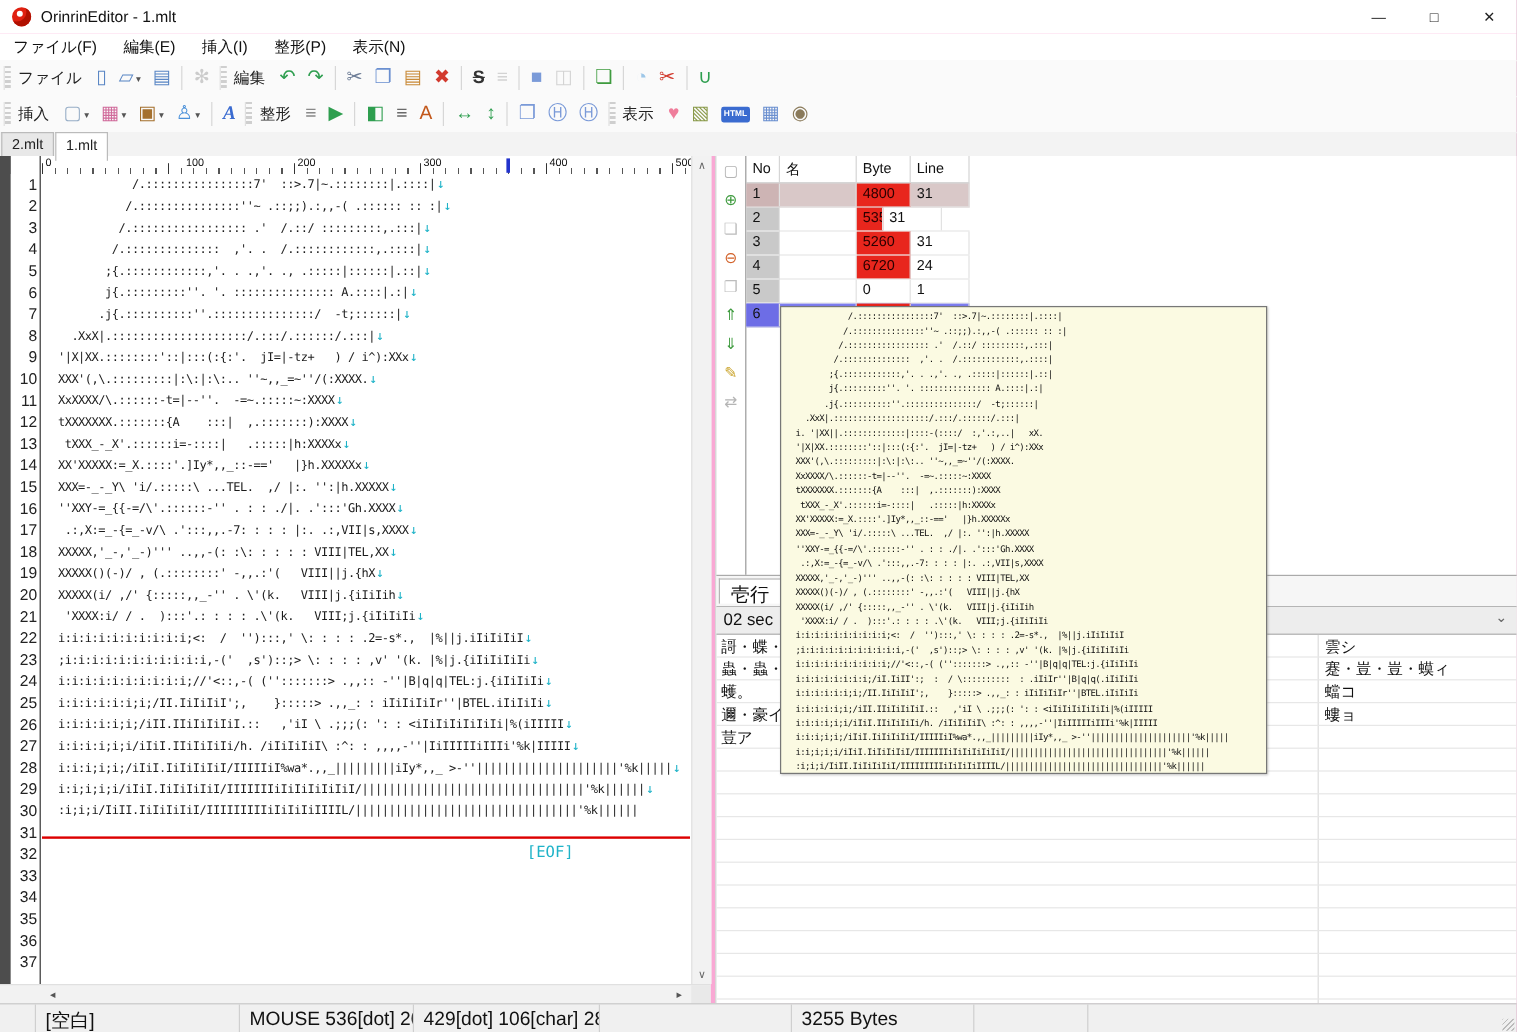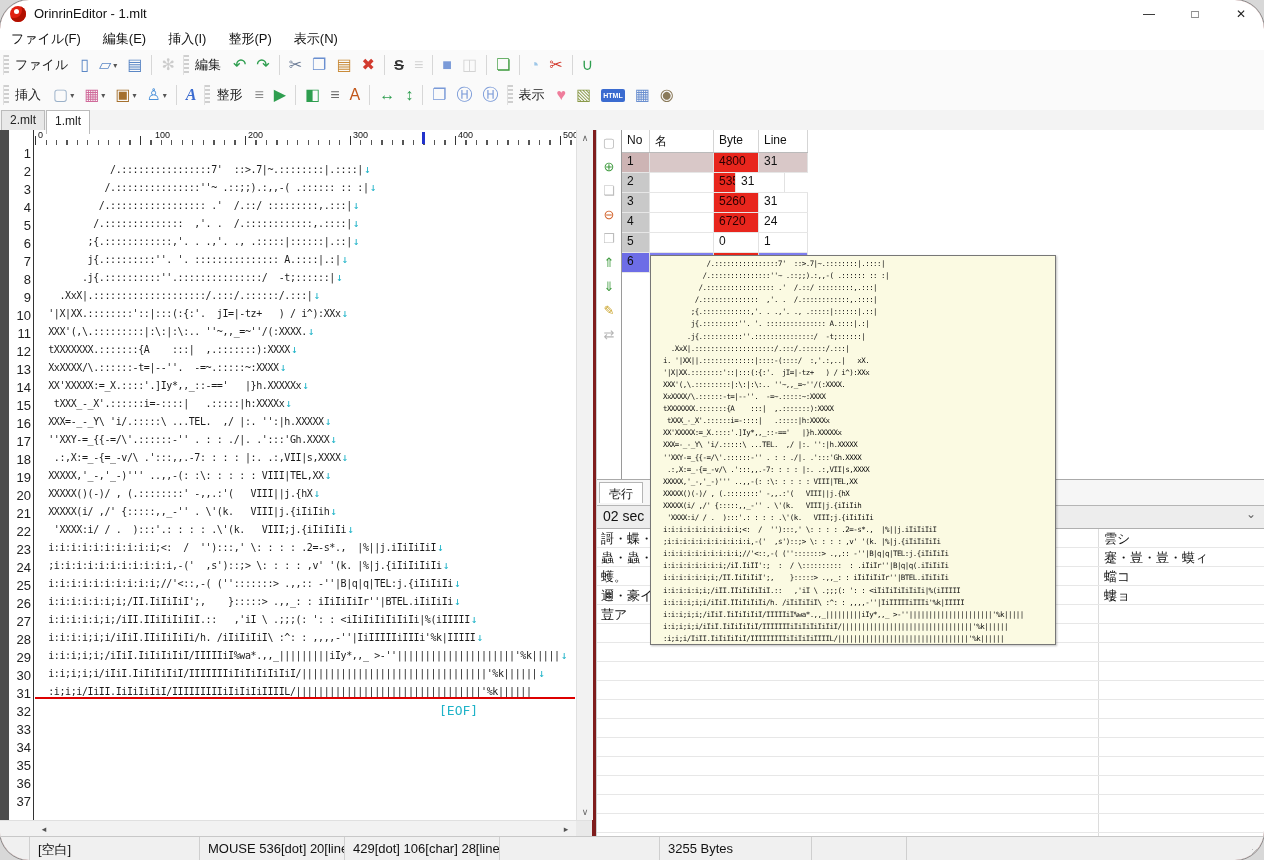--- a/index.html
+++ b/index.html
@@ -1,17 +1,17 @@
 <!DOCTYPE html>
 <html style="--byte-alert-bg: #e8261d; --selected-row-bg: #7e7ef0; --row-highlight-bg: #d9c8c8; --row-no-bg: #c9c9c9; --popup-bg: #fbfae2; --eol-cyan: #1fb3c8; --red-line: #dd0000;"><head>
 <meta charset="utf-8">
 <style>
   html,body{margin:0;padding:0;background:#d8d8d8;font-family:"Liberation Sans",sans-serif;}
-  .window{position:relative;width:1264px;height:860px;background:#7f1d1d;overflow:hidden;
-          outline:1px solid #8a8a8a;font-family:"Liberation Sans",sans-serif;border-radius:29px;}
+  .window{position:relative;width:1264px;height:860px;background:#f9a8d4;overflow:hidden;
+          outline:1px solid #8a8a8a;font-family:"Liberation Sans",sans-serif;}
   
   .titlebar{position:absolute;left:0;top:0;width:1264px;height:28px;background:#fff;}
   .app-icon{position:absolute;left:10px;top:6px;width:16px;height:16px;border-radius:50%;
             background:#e02010;box-shadow:inset -4px -4px 0 0 #b01000;}
   .app-icon:after{content:"";position:absolute;left:4px;top:3px;width:5px;height:5px;border-radius:50%;background:#fff;}
   .title-text{position:absolute;left:34px;top:6px;font-size:13px;color:#111;}
   .win-btn{position:absolute;top:0;width:46px;height:28px;text-align:center;line-height:28px;
            font-size:12px;color:#222;}
   .win-min{right:92px}.win-max{right:46px}.win-close{right:0}
   
@@ -47,21 +47,21 @@
   .gutter .ln{height:18px;line-height:18px;font-size:13px;color:#222;text-align:right;padding-right:2px;}
   .gutter-line{position:absolute;left:33px;top:0;width:1px;height:690px;background:#333;}
   .ruler{position:absolute;left:35px;top:0;width:541px;height:15px;background:#fff;border-bottom:1px solid #444;
     background-image:
       repeating-linear-gradient(90deg,#333 0 1px,transparent 1px 105px),
       repeating-linear-gradient(90deg,#555 0 1px,transparent 1px 10.5px);
     background-size:100% 9px,100% 5px;background-position:bottom left,bottom left;background-repeat:no-repeat;}
   .ruler-num{position:absolute;top:0;font-size:9px;color:#111;background:#fff;padding:0 1px;}
   .ruler-caret{position:absolute;left:387px;top:2px;width:3px;height:12px;background:#2233cc;}
   .canvas{position:absolute;left:35px;top:15px;width:541px;height:675px;overflow:hidden;background:#fff;}
-  .art{position:absolute;left:2px;top:16px;}
+  .art{position:absolute;left:2px;top:0;}
   .art-line{height:18px;line-height:18px;white-space:pre;
             font-family:"DejaVu Sans Mono",monospace;font-size:10px;color:#1b1b1b;letter-spacing:-0.4px;}
   .eol{color:var(--eol-cyan);font-size:11px;margin-left:1px;}
   .red-line{position:absolute;left:0px;top:552px;width:540px;height:2px;background:var(--red-line);}
   .eof-mark{position:absolute;left:404px;top:558px;color:var(--eol-cyan);
             font-family:"DejaVu Sans Mono",monospace;font-size:13px;}
   .vscroll{position:absolute;left:576px;top:0;width:16px;height:690px;background:#f2f2f2;border-left:1px solid #e0e0e0;}
   .vscroll .arr{position:absolute;left:0;width:16px;height:16px;text-align:center;font-size:9px;color:#666;line-height:16px;}
   .hscroll{position:absolute;left:0;top:690px;width:592px;height:16px;background:#f2f2f2;border-top:1px solid #e0e0e0;}
   .hscroll .arr{position:absolute;top:0;width:16px;height:16px;text-align:center;font-size:9px;color:#555;line-height:16px;}
@@ -78,38 +78,38 @@
   .g-cell{font-size:12px;color:#111;padding:1px 0 0 5px;box-sizing:border-box;border-right:1px solid #e2e2e2;white-space:nowrap;overflow:hidden;}
   .g-row.pink{background:var(--row-highlight-bg);}
   .g-row.selected{background:var(--selected-row-bg);}
   .g-row .no{background:var(--row-no-bg);}
   .g-row.pink .no{background:#cdb4b4;}
   .g-row.selected .no{background:#6d6de6;}
   .g-cell.alert{background:var(--byte-alert-bg);color:#2a0000;}
   .panel-split{position:absolute;left:0;top:349px;width:668px;height:1px;background:#aaa;}
   .btabs{position:absolute;left:0;top:350px;width:668px;height:25px;background:#f6f6f6;border-bottom:1px solid #b5b5b5;}
   .btab{position:absolute;left:2px;top:2px;height:17px;padding:3px 9px 0;background:#fff;border:1px solid #b5b5b5;
-        border-bottom:none;font-size:12px;color:#111;}
+        border-bottom:none;font-size:16px;color:#111;}
   .combo{position:absolute;left:0;top:376px;width:667px;height:22px;background:#ededed;border-bottom:1px solid #b0b0b0;}
   .combo-text{position:absolute;left:6px;top:2px;font-size:14px;color:#111;}
   .combo-chev{position:absolute;right:8px;top:1px;font-size:12px;color:#666;}
   .blist{position:absolute;left:0;top:399px;width:668px;height:307px;overflow:hidden;}
   .bl-row{height:18px;border-bottom:1px solid #e7e7e7;position:relative;}
   .bl-left{position:absolute;left:4px;top:1px;font-size:13px;color:#111;white-space:nowrap;}
   .bl-right{position:absolute;left:507px;top:1px;font-size:13px;color:#111;white-space:nowrap;}
   .bl-div{position:absolute;left:501px;top:0;width:1px;height:307px;background:#dcdcdc;}
   
   .popup{position:absolute;left:650px;top:255px;width:404px;height:388px;background:var(--popup-bg);
          border:1px solid #777;box-shadow:1px 1px 2px rgba(0,0,0,.25);z-index:10;overflow:hidden;}
   .popup .art-line{height:12.1px;line-height:12.1px;font-size:7.5px;letter-spacing:-0.55px;color:#101010;}
   .popup .art{left:4px;top:2px;}
   
   .statusbar{position:absolute;left:0;top:836px;width:1264px;height:24px;background:#f0f0f0;
              border-top:1px solid #c8c8c8;display:flex;}
-  .sb-cell{border-right:1px solid #cfcfcf;font-size:13px;color:#111;padding:4px 0 0 8px;box-sizing:border-box;white-space:nowrap;overflow:hidden;}
+  .sb-cell{border-right:1px solid #cfcfcf;font-size:16px;color:#111;padding:4px 0 0 8px;box-sizing:border-box;white-space:nowrap;overflow:hidden;}
   .sb-grip{position:absolute;right:2px;bottom:2px;width:10px;height:10px;
            background:repeating-linear-gradient(135deg,#bbb 0 1px,transparent 1px 3px);}
 </style>
 </head>
 <body>
 
 <div class="window">
 
   <div class="titlebar">
     <div class="app-icon"></div>
@@ -333,24 +333,24 @@
           <div class="art-line"><span class="t">             /.::::::::::::::::7'  ::&gt;.7|~.::::::::|.::::|</span><span class="eol">↓</span></div>
           <div class="art-line"><span class="t">            /.:::::::::::::::''~ .::;;).:,,-( .:::::: :: :|</span><span class="eol">↓</span></div>
           <div class="art-line"><span class="t">           /.::::::::::::::::: .'  /.::/ :::::::::,.:::|</span><span class="eol">↓</span></div>
           <div class="art-line"><span class="t">          /.::::::::::::::  ,'. .  /.::::::::::::,.::::|</span><span class="eol">↓</span></div>
           <div class="art-line"><span class="t">         ;{.::::::::::::,'. . .,'. ., .:::::|::::::|.::|</span><span class="eol">↓</span></div>
           <div class="art-line"><span class="t">         j{.:::::::::''. '. ::::::::::::::: A.::::|.:|</span><span class="eol">↓</span></div>
           <div class="art-line"><span class="t">        .j{.::::::::::''.:::::::::::::::/  -t;::::::|</span><span class="eol">↓</span></div>
           <div class="art-line"><span class="t">    .XxX|.::::::::::::::::::::/.:::/.::::::/.:::|</span><span class="eol">↓</span></div>
           <div class="art-line"><span class="t">  '|X|XX.::::::::'::|:::(:{:'.  jI=|-tz+   ) / i^):XXx</span><span class="eol">↓</span></div>
           <div class="art-line"><span class="t">  XXX'(,\.:::::::::|:\:|:\:.. ''~,,_=~''/(:XXXX.</span><span class="eol">↓</span></div>
+          <div class="art-line"><span class="t">  XxXXXX/\.::::::-t=|--''.  -=~.:::::~:XXXX</span><span class="eol">↓</span></div>
           <div class="art-line"><span class="t">  tXXXXXXX.:::::::{A    :::|  ,.:::::::):XXXX</span><span class="eol">↓</span></div>
-          <div class="art-line"><span class="t">  XxXXXX/\.::::::-t=|--''.  -=~.:::::~:XXXX</span><span class="eol">↓</span></div>
+          <div class="art-line"><span class="t">   tXXX_-_X'.::::::i=-::::|   .:::::|h:XXXXx</span><span class="eol">↓</span></div>
           <div class="art-line"><span class="t">  XX'XXXXX:=_X.::::'.]Iy*,,_::-=='   |}h.XXXXXx</span><span class="eol">↓</span></div>
-          <div class="art-line"><span class="t">   tXXX_-_X'.::::::i=-::::|   .:::::|h:XXXXx</span><span class="eol">↓</span></div>
           <div class="art-line"><span class="t">  XXX=-_-_Y\ 'i/.:::::\ ...TEL.  ,/ |:. '':|h.XXXXX</span><span class="eol">↓</span></div>
           <div class="art-line"><span class="t">  ''XXY-=_{{-=/\'.::::::-'' . : : ./|. .':::'Gh.XXXX</span><span class="eol">↓</span></div>
           <div class="art-line"><span class="t">   .:,X:=_-{=_-v/\ .':::,,.-7: : : : |:. .:,VII|s,XXXX</span><span class="eol">↓</span></div>
           <div class="art-line"><span class="t">  XXXXX,'_-,'_-)''' ..,,-(: :\: : : : : VIII|TEL,XX</span><span class="eol">↓</span></div>
           <div class="art-line"><span class="t">  XXXXX()(-)/ , (.::::::::' -,,.:'(   VIII||j.{hX</span><span class="eol">↓</span></div>
           <div class="art-line"><span class="t">  XXXXX(i/ ,/' {:::::,,_-'' . \'(k.   VIII|j.{iIiIih</span><span class="eol">↓</span></div>
           <div class="art-line"><span class="t">   'XXXX:i/ / .  ):::'.: : : : .\'(k.   VIII;j.{iIiIiIi</span><span class="eol">↓</span></div>
           <div class="art-line"><span class="t">  i:i:i:i:i:i:i:i:i:i;&lt;:  /  ''):::,' \: : : : .2=-s*.,  |%||j.iIiIiIiI</span><span class="eol">↓</span></div>
           <div class="art-line"><span class="t">  ;i:i:i:i:i:i:i:i:i:i:i,-('  ,s')::;&gt; \: : : : ,v' '(k. |%|j.{iIiIiIiIi</span><span class="eol">↓</span></div>
           <div class="art-line"><span class="t">  i:i:i:i:i:i:i:i:i:i;//'&lt;::,-( ('':::::::&gt; .,,:: -''|B|q|q|TEL:j.{iIiIiIi</span><span class="eol">↓</span></div>

